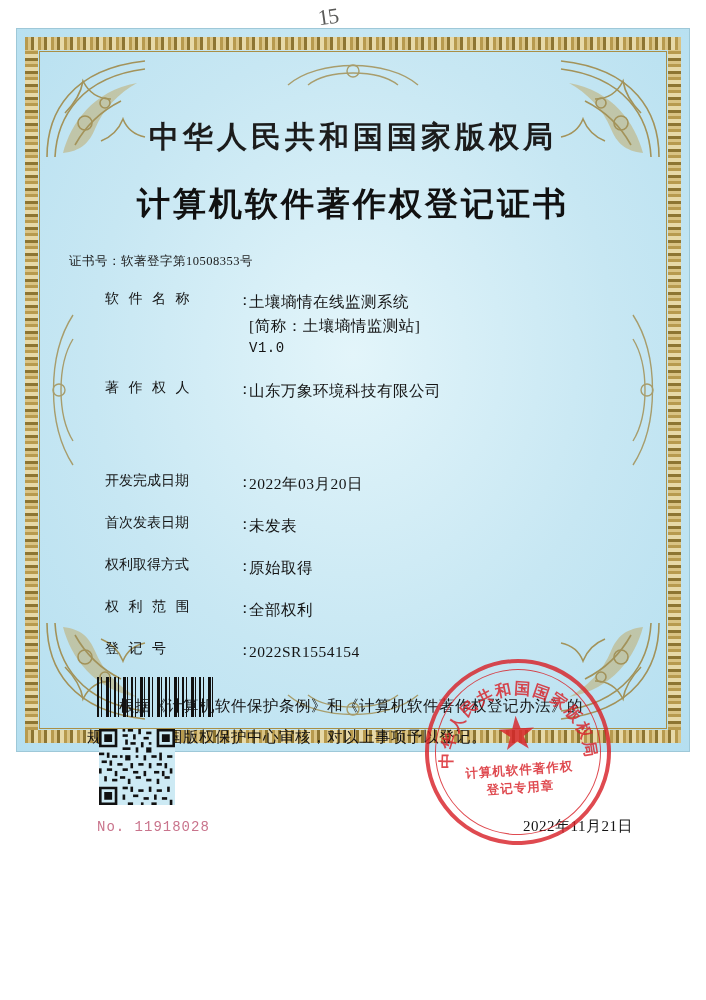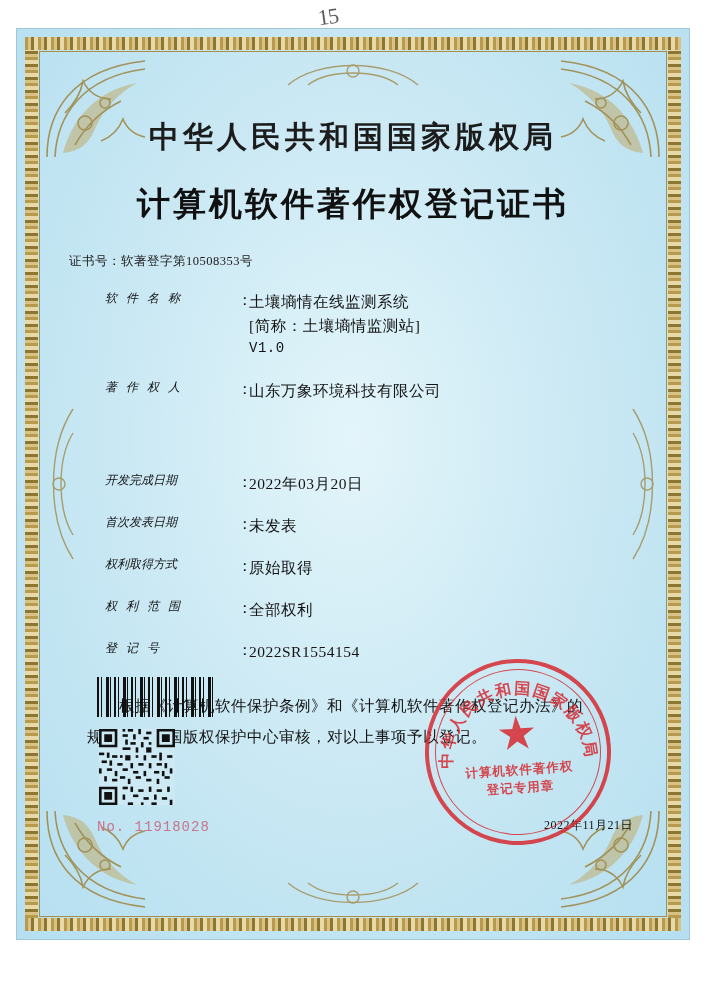--- a/index.html
+++ b/index.html
@@ -26,21 +26,21 @@
     transform: rotate(-8deg);
     letter-spacing: -1px;
   }
 
   
   .cert {
     position: absolute;
     top: 28px;
     left: 16px;
     width: 674px;
-    height: 912px;
+    height: 724px;
     background: #cdeaf4;
     background-image:
       radial-gradient(ellipse at 50% 45%, #e3f5fa 0%, #c7e7f3 55%, #b5dff0 100%);
     box-sizing: border-box;
     border: 1px solid #9ec8d8;
   }
 
   
   .border-frame {
     position: absolute;
@@ -132,25 +132,24 @@
     padding-left: 36px;
   }
   .field-row {
     display: flex;
     align-items: flex-start;
     margin-bottom: 5px;
   }
   .field-label {
     width: 132px;
     flex: 0 0 132px;
-    font-size: 12px;
+    font-size: 14px;
     color: #141414;
     letter-spacing: 3px;
     white-space: nowrap;
-    font-style: italic;
   }
   .field-label.tight { letter-spacing: 0px; }
   .field-colon {
     width: 12px;
     flex: 0 0 12px;
     font-size: 15.5px;
     color: #141414;
   }
   .field-value {
     font-size: 15.5px;
@@ -213,21 +212,21 @@
     top: 790px;
     font-size: 14px;
     color: #c9748c;
     letter-spacing: 1px;
     font-family: "Liberation Mono", monospace;
   }
   .issue-date {
     position: absolute;
     right: 56px;
     top: 788px;
-    font-size: 12px;
+    font-size: 15px;
     color: #141414;
     letter-spacing: 0.5px;
   }
 
   
   .seal {
     position: absolute;
     right: 78px;
     top: 630px;
     width: 178px;

